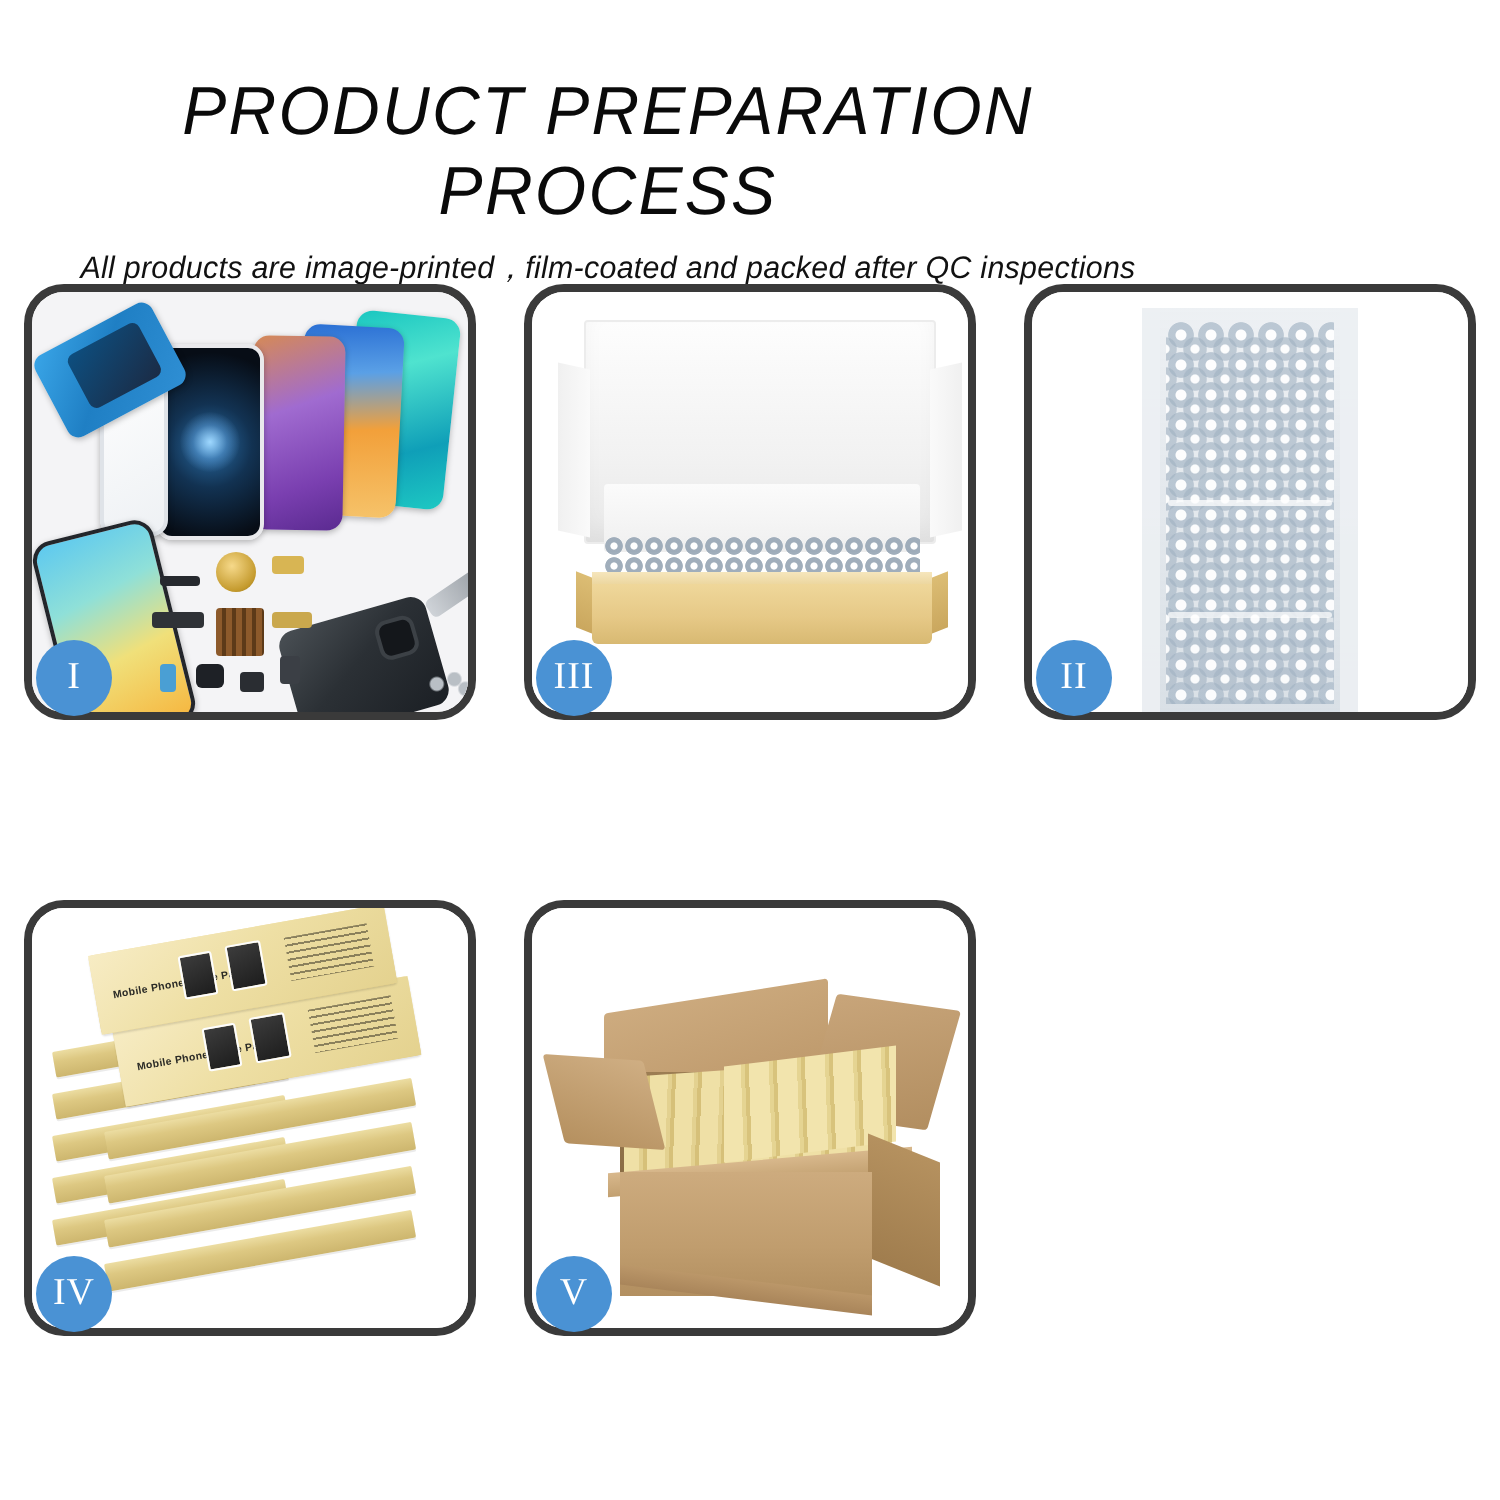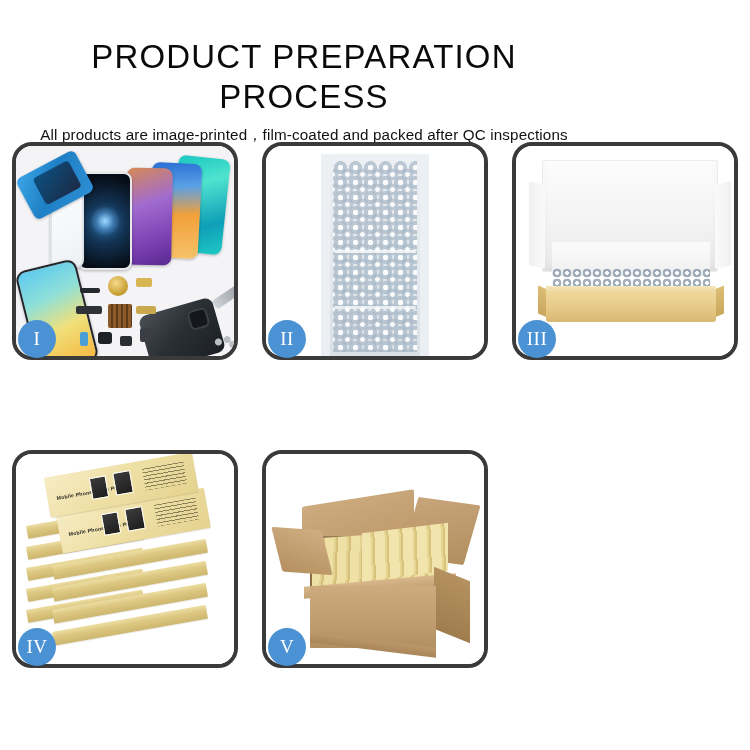--- a/index.html
+++ b/index.html
@@ -7,21 +7,21 @@
   body {
     width: 750px;
     height: 750px;
     background: #ffffff;
     font-family: "Liberation Sans", sans-serif;
     overflow: hidden;
     position: relative;
   }
 
   
-  .header { width: 608px; padding-top: 36px; text-align: center; }
+  .header { width: 608px; padding-top: 36px; text-align: center; font-style: italic; }
 
   .title {
     font-size: 34px;
     font-weight: 500;
     letter-spacing: 1.2px;
     color: #0a0a0a;
     line-height: 40px;
     transform: scaleX(0.97);
   }
 
@@ -411,44 +411,44 @@
       <div class="part pt-bat"></div>
       <div class="part pt-small1"></div>
       <div class="part pt-small2"></div>
       <div class="part pt-tool"></div>
       <div class="part pt-screws"></div>
     </div>
     <div class="badge">I</div>
   </div>
 
   <div class="panel">
-    <div class="panel-inner p2">
-      <div class="pouch">
-        <div class="bubbles"></div>
-        <div class="bubbles2"></div>
-        <div class="pouch-seam"></div>
-        <div class="pouch-seam2"></div>
-      </div>
-    </div>
-    <div class="badge">II</div>
-  </div>
-
-  <div class="panel">
     <div class="panel-inner p3">
       <div class="mailer">
         <div class="mailer-lid"></div>
         <div class="mailer-foam"></div>
         <div class="mailer-content"></div>
         <div class="mailer-side-l"></div>
         <div class="mailer-side-r"></div>
         <div class="mailer-lip"></div>
         <div class="mailer-front"></div>
       </div>
     </div>
     <div class="badge">III</div>
+  </div>
+
+  <div class="panel">
+    <div class="panel-inner p2">
+      <div class="pouch">
+        <div class="bubbles"></div>
+        <div class="bubbles2"></div>
+        <div class="pouch-seam"></div>
+        <div class="pouch-seam2"></div>
+      </div>
+    </div>
+    <div class="badge">II</div>
   </div>
 
   <div class="panel">
     <div class="panel-inner p4">
       <div class="stack">
 
         <div class="edge" style="left:10px; top:72px; width:118px; height:13px; transform:rotate(-10deg); transform-origin:left top;"></div>
         <div class="edge" style="left:10px; top:93px; width:118px; height:13px; transform:rotate(-10deg); transform-origin:left top;"></div>
         <div class="edge" style="left:10px; top:114px; width:118px; height:13px; transform:rotate(-10deg); transform-origin:left top;"></div>
         <div class="edge" style="left:10px; top:135px; width:118px; height:13px; transform:rotate(-10deg); transform-origin:left top;"></div>

